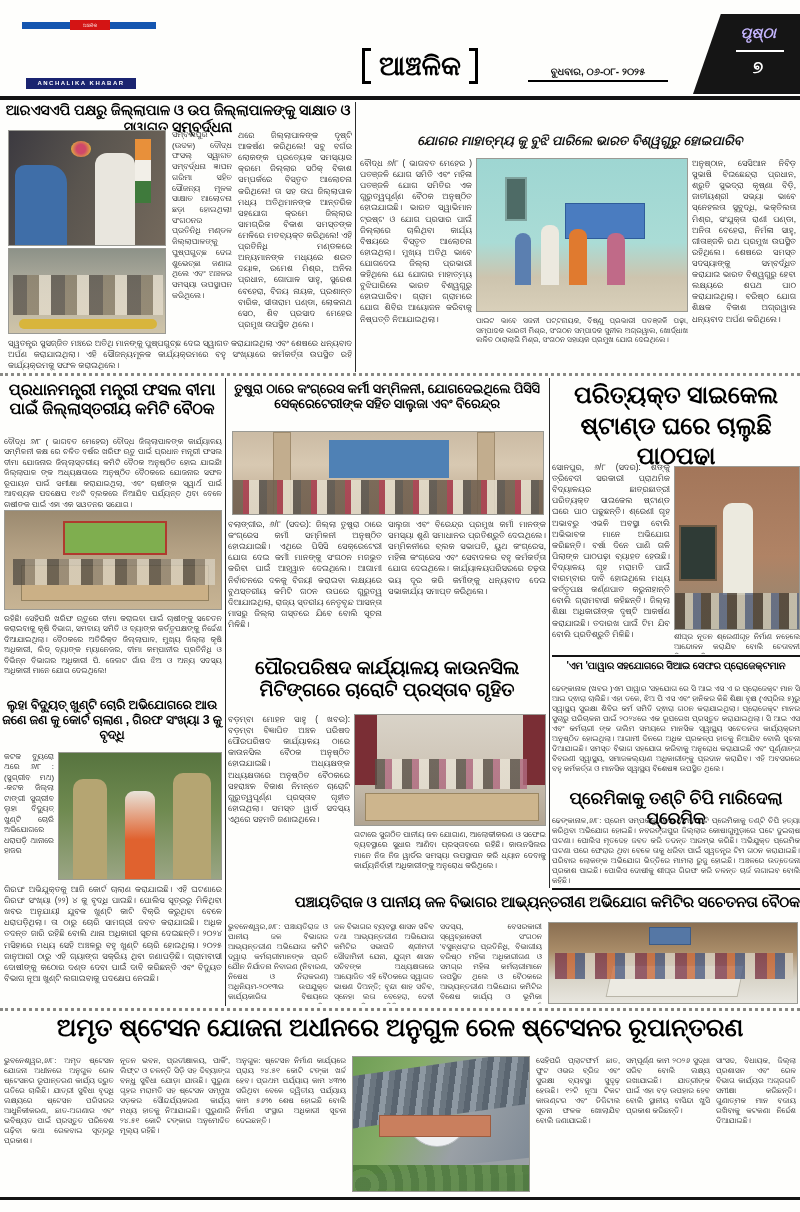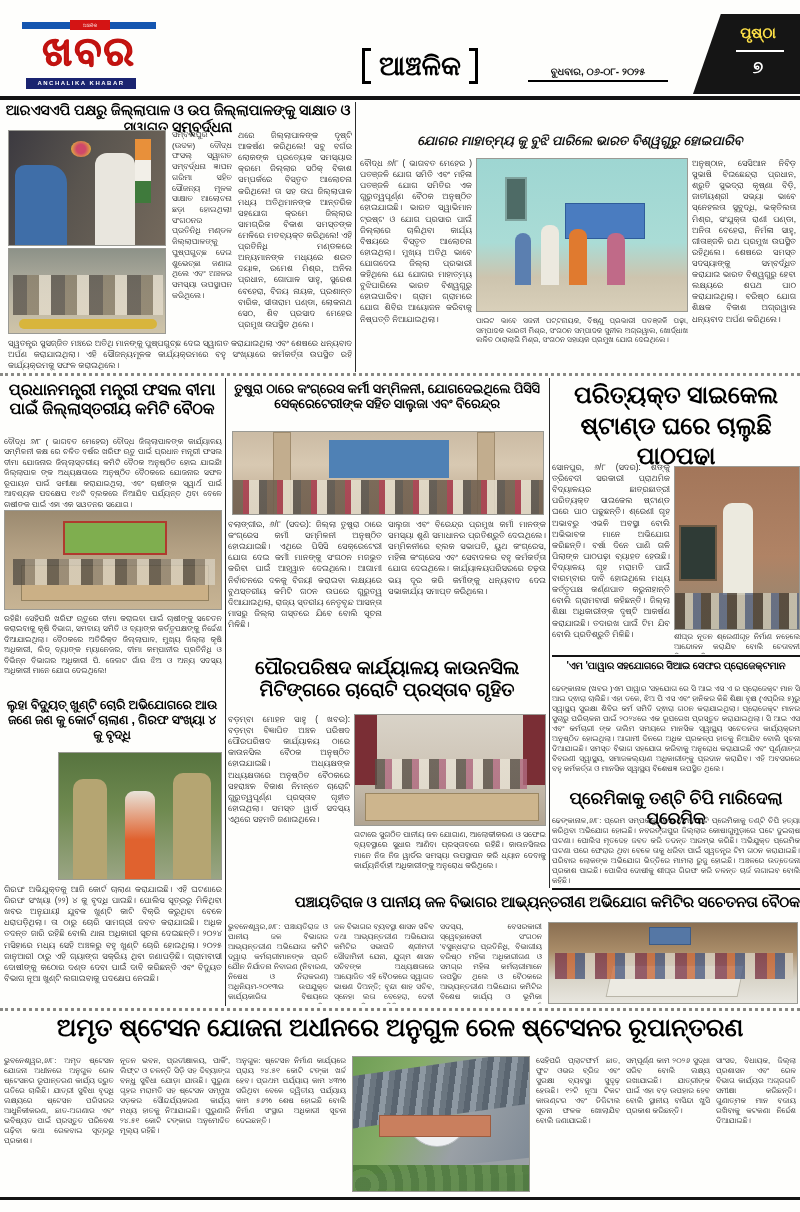--- a/index.html
+++ b/index.html
@@ -22,36 +22,35 @@
 <body>
 
 <div id="page">
 
   <div class="abs" style="left:0;top:14px;width:800px;height:82px;">
     <div class="abs" style="left:18px;top:6px;width:150px;height:72px;">
       <div class="abs" style="left:4px;top:2px;width:134px;height:7px;background:#1456b0;"></div>
       <div class="abs" style="left:52px;top:0;width:40px;height:10px;background:#d41414;color:#fff;font-size:5px;text-align:center;line-height:10px;overflow:hidden;">
         <span>ଅଞ୍ଚଳିକ</span>
       </div>
-      <div class="abs" style="left:0;top:6px;width:142px;height:46px;color:#e31e18;font-size:40px;font-weight:bold;text-align:center;line-height:50px;letter-spacing:2px;-webkit-text-stroke:1px #c01310;">ଖବର</div>
       <div class="abs" style="left:8px;top:58px;width:110px;height:11px;background:#1a2470;color:#fff;font-size:6px;font-weight:bold;text-align:center;line-height:11px;letter-spacing:1.5px;">
         <span>ANCHALIKA KHABAR</span>
       </div>
     </div>
 
     <div class="abs" style="left:320px;top:34px;width:200px;height:46px;text-align:center;">
       <span class="bracket l" style="vertical-align:middle;"></span>
       <span style="font-size:27px;font-weight:bold;color:#000;vertical-align:middle;padding:0 4px;margin-top:36px;">ଆଞ୍ଚଳିକ</span>
       <span class="bracket r" style="vertical-align:middle;"></span>
     </div>
 
     <div class="abs" style="left:528px;top:52px;width:140px;font-size:10px;font-weight:bold;text-align:center;border-bottom:2px solid #000;padding-bottom:2px;">ବୁଧବାର, ୦୬-୦୮- ୨୦୨୫</div>
 
     <div class="abs" style="left:693px;top:0;width:107px;height:80px;background:#151515;clip-path:polygon(26% 0,100% 0,100% 100%,0 100%);">
-      <div style="position:absolute;right:12px;top:10px;width:60px;color:#fde047;font-size:15px;font-weight:bold;text-align:center;">ପୃଷ୍ଠା</div>
+      <div style="position:absolute;right:12px;top:10px;width:60px;color:#c4b5fd;font-size:15px;font-weight:bold;text-align:center;font-style:italic;">ପୃଷ୍ଠା</div>
       <div style="position:absolute;right:16px;top:36px;width:48px;height:2px;background:#fff;"></div>
       <div style="position:absolute;right:12px;top:44px;width:60px;color:#fff;font-size:17px;font-weight:bold;text-align:center;">୭</div>
     </div>
   </div>
   <div class="abs hline" style="left:0;top:96px;width:800px;height:4px;"></div>
 
   <div class="abs hl" style="left:2px;top:102px;width:352px;font-size:14.5px;">ଆରଏସଏପି ପକ୍ଷରୁ ଜିଲ୍ଲାପାଳ ଓ ଉପ ଜିଲ୍ଲାପାଳଙ୍କୁ ସାକ୍ଷାତ ଓ ସ୍ୱାଗତ ସମ୍ବର୍ଦ୍ଧନା</div>
 
   <div class="abs photo" style="left:8px;top:130px;width:158px;height:116px;background:linear-gradient(115deg,#3c3a40 0%,#5a554f 45%,#74695c 100%);">
     <div style="position:absolute;right:14px;top:8px;width:16px;height:64px;background:linear-gradient(180deg,#e8903a 33%,#f2efe8 33%,#f2efe8 66%,#3f7a3c 66%);"></div>
@@ -87,21 +86,22 @@
 
   <div class="abs hl" style="left:2px;top:381px;width:220px;font-size:16px;">ପ୍ରଧାନମନ୍ତ୍ରୀ ମନ୍ତ୍ରୀ ଫସଲ ବୀମା ପାଇଁ ଜିଲ୍ଲାସ୍ତରୀୟ କମିଟି ବୈଠକ</div>
   <div class="abs bt" style="left:4px;top:437px;width:218px;height:70px;font-size:7.8px;">ବୌଦ୍ଧ ୬/୮ ( ଭାଗବତ ମେହେର) ବୌଦ୍ଧ ଜିଲ୍ଲାପାଳଙ୍କ କାର୍ଯ୍ୟାଳୟ ସମ୍ମିଳନୀ କକ୍ଷ ରେ ଚଳିତ ବର୍ଷର ଖରିଫ ଋତୁ ପାଇଁ ପ୍ରଧାନ ମନ୍ତ୍ରୀ ଫସଲ ବୀମା ଯୋଜନାର ଜିଲ୍ଲାସ୍ତରୀୟ କମିଟି ବୈଠକ ଅନୁଷ୍ଠିତ ହୋଇ ଯାଇଛି! ଜିଲ୍ଲାପାଳ ଙ୍କ ଅଧ୍ୟକ୍ଷତାରେ ଅନୁଷ୍ଠିତ ବୈଠକରେ ଯୋଜନାର ସଫଳ ରୂପାୟନ ପାଇଁ ସମୀକ୍ଷା କରାଯାଇଥିଲା, ଏବଂ ଚାଷୀଙ୍କ ସ୍ୱାର୍ଥ ପାଇଁ ଆବଶ୍ୟକ ପଦକ୍ଷେପ ୧୪ଟି ବ୍ଲକରେ ନିଆଯିବ ପର୍ଯ୍ୟନ୍ତ ଥିବା ବେଳେ ଚାଷୀଙ୍କ ପାଇଁ ଏହା ଏକ ସ୍ୱତନ୍ତ୍ର ସୁଯୋଗ।</div>
   <div class="abs photo" style="left:4px;top:510px;width:218px;height:100px;background:linear-gradient(180deg,#9b8a70 0%,#b4a184 40%,#c7b494 100%);">
     <div style="position:absolute;left:58px;top:10px;width:100px;height:30px;background:#7fae4f;border:2px solid #b03a2e;"></div>
     <div style="position:absolute;left:16px;bottom:8px;width:186px;height:34px;background:#cbb086;border:1px solid #93815f;"></div>
     <div style="position:absolute;left:8px;top:48px;width:202px;height:26px;background:repeating-linear-gradient(90deg,#4f4a42 0 12px,#8c8272 12px 22px,#d9d2c2 22px 34px);opacity:.75;"></div>
   </div>
   <div class="abs bt" style="left:4px;top:614px;width:218px;height:80px;font-size:7.8px;">ରହିଛି! ସେହିପରି ଖରିଫ ଋତୁରେ ବୀମା କରାଇବା ପାଇଁ ଚାଷୀଙ୍କୁ ସଚେତନ କରାଇବାକୁ କୃଷି ବିଭାଗ, ସମବାୟ ସମିତି ଓ ବ୍ୟାଙ୍କ କର୍ତ୍ତୃପକ୍ଷଙ୍କୁ ନିର୍ଦ୍ଦେଶ ଦିଆଯାଇଥିଲା। ବୈଠକରେ ଅତିରିକ୍ତ ଜିଲ୍ଲାପାଳ, ମୁଖ୍ୟ ଜିଲ୍ଲା କୃଷି ଅଧିକାରୀ, ଲିଡ୍ ବ୍ୟାଙ୍କ ମ୍ୟାନେଜର, ବୀମା କମ୍ପାନୀର ପ୍ରତିନିଧି ଓ ବିଭିନ୍ନ ବିଭାଗର ଅଧିକାରୀ ପି. ଜେଲଟ ଗାଁର ଝିଅ ଓ ଅନ୍ୟ ସଦସ୍ୟ ଅଧିକାରୀ ମାନେ ଯୋଗ ଦେଇଥିଲେ!</div>
 
-  <div class="abs hl" style="left:2px;top:698px;width:220px;font-size:12.5px;">ଲୁହା ବିଦ୍ୟୁତ୍ ଖୁଣ୍ଟି ଚୋରି ଅଭିଯୋଗରେ ଆଉ ଜଣେ ଜଣ କୁ କୋର୍ଟ ଚାଲାଣ , ଗିରଫ ସଂଖ୍ୟା ୪ କୁ ବୃଦ୍ଧି</div>
+  <div class="abs hl" style="left:2px;top:698px;width:220px;font-size:12.5px;">ଲୁହା ବିଦ୍ୟୁତ୍ ଖୁଣ୍ଟି ଚୋରି ଅଭିଯୋଗରେ ଆଉ ଜଣେ ଜଣ କୁ କୋର୍ଟ ଚାଲାଣ , ଗିରଫ ସଂଖ୍ୟା 3 କୁ ବୃଦ୍ଧି</div>
+  <div class="abs bt" style="left:4px;top:752px;width:50px;height:128px;font-size:7.8px;">କଟକ ବ୍ୟୁରୋ ଥରେ ୬/୮ :(ସୁଗ୍ରୀବ ମଥ) -କଟକ ଜିଲ୍ଲା ଟାଙ୍ଗୀ ସୁଗ୍ରୀବ ଲୁହା ବିଦ୍ୟୁତ୍ ଖୁଣ୍ଟି ଚୋରି ଅଭିଯୋଗରେ ଧରାପଡ଼ି ଥାନାରେ ହାଜର</div>
   <div class="abs photo" style="left:58px;top:752px;width:164px;height:128px;background:linear-gradient(180deg,#57743f 0%,#6f8a50 45%,#9aa584 100%);">
     <div style="position:absolute;left:14px;top:26px;width:34px;height:100px;background:#b5a572;border-radius:10px 10px 0 0;"></div>
     <div style="position:absolute;right:10px;top:20px;width:38px;height:106px;background:#b5a572;border-radius:10px 10px 0 0;"></div>
     <div style="position:absolute;left:66px;top:38px;width:30px;height:88px;background:linear-gradient(180deg,#e8e4da 0%,#e0622f 55%);border-radius:9px 9px 0 0;"></div>
   </div>
   <div class="abs bt" style="left:4px;top:884px;width:218px;height:120px;">ଗିରଫ ଅଭିଯୁକ୍ତକୁ ଆଜି କୋର୍ଟ ଚାଲାଣ କରାଯାଇଛି। ଏହି ଘଟଣାରେ ଗିରଫ ସଂଖ୍ୟା (୨୨) ୪ କୁ ବୃଦ୍ଧି ପାଇଛି। ପୋଲିସ ସୂତ୍ରରୁ ମିଳିଥିବା ଖବର ଅନୁଯାୟୀ ଯୁବକ ଖୁଣ୍ଟି କାଟି ବିକ୍ରି କରୁଥିବା ବେଳେ ଧରାପଡ଼ିଥିଲା। ତା ଠାରୁ ଚୋରି ସାମଗ୍ରୀ ଜବତ କରାଯାଇଛି। ଅଧିକ ତଦନ୍ତ ଜାରି ରହିଛି ବୋଲି ଥାନା ଅଧିକାରୀ ସୂଚନା ଦେଇଛନ୍ତି। ୨୦୨୪ ମସିହାରେ ମଧ୍ୟ ସେହି ଅଞ୍ଚଳରୁ ବହୁ ଖୁଣ୍ଟି ଚୋରି ହୋଇଥିଲା। ୨୦୨୫ ଜାନୁଆରୀ ଠାରୁ ଏହି ଗ୍ୟାଙ୍ଗ ସକ୍ରିୟ ଥିବା ଜଣାପଡ଼ିଛି। ଗ୍ରାମବାସୀ ଦୋଷୀଙ୍କୁ କଠୋର ଦଣ୍ଡ ଦେବା ପାଇଁ ଦାବି କରିଛନ୍ତି ଏବଂ ବିଦ୍ୟୁତ ବିଭାଗ ନୂଆ ଖୁଣ୍ଟି ଲଗାଇବାକୁ ପଦକ୍ଷେପ ନେଇଛି।</div>
 
   <div class="abs vline" style="left:225px;top:378px;height:628px;"></div>
 
   <div class="abs hl" style="left:228px;top:381px;width:318px;font-size:13px;">ତୁଷୁରା ଠାରେ କଂଗ୍ରେସ କର୍ମୀ ସମ୍ମିଳନୀ, ଯୋଗଦେଇଥିଲେ ପିସିସି ସେକ୍ରେଟେରୀଙ୍କ ସହିତ ସାଲୁଜା ଏବଂ ବିରେନ୍ଦ୍ର</div>

